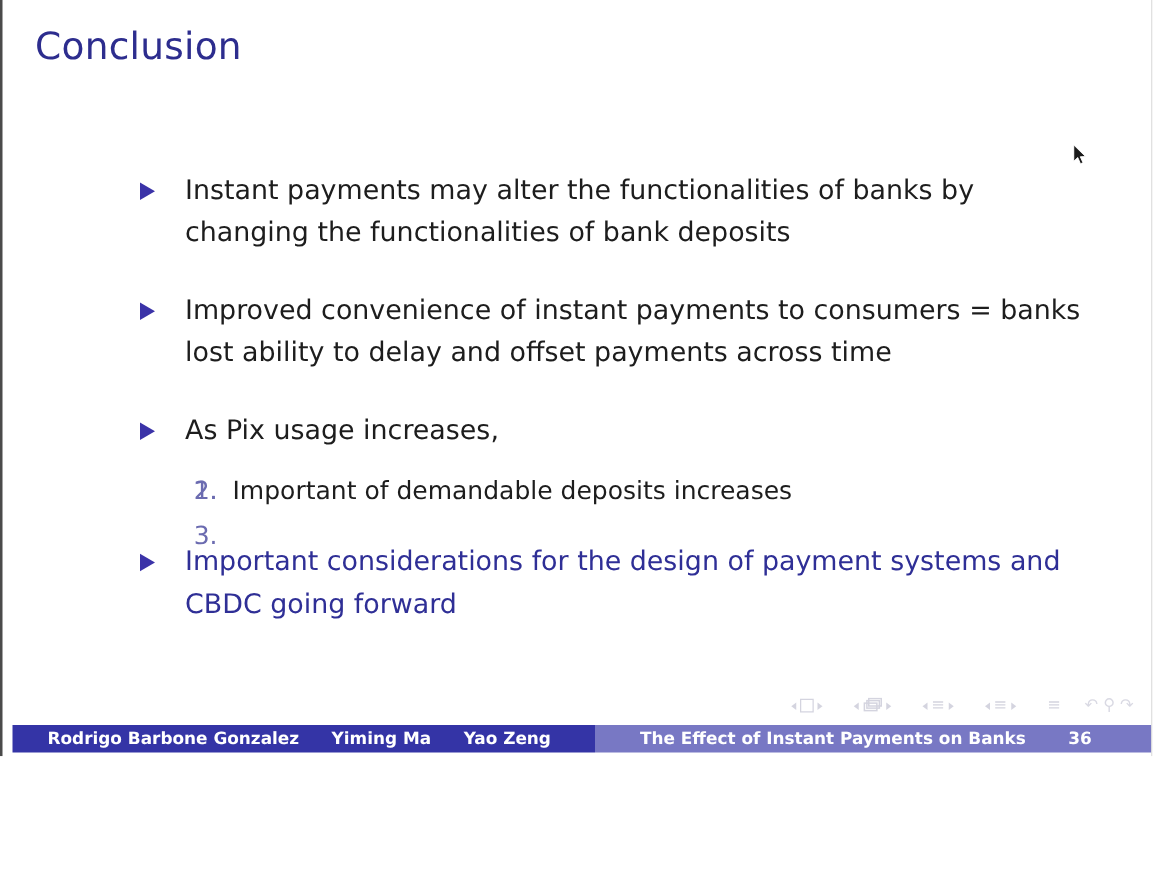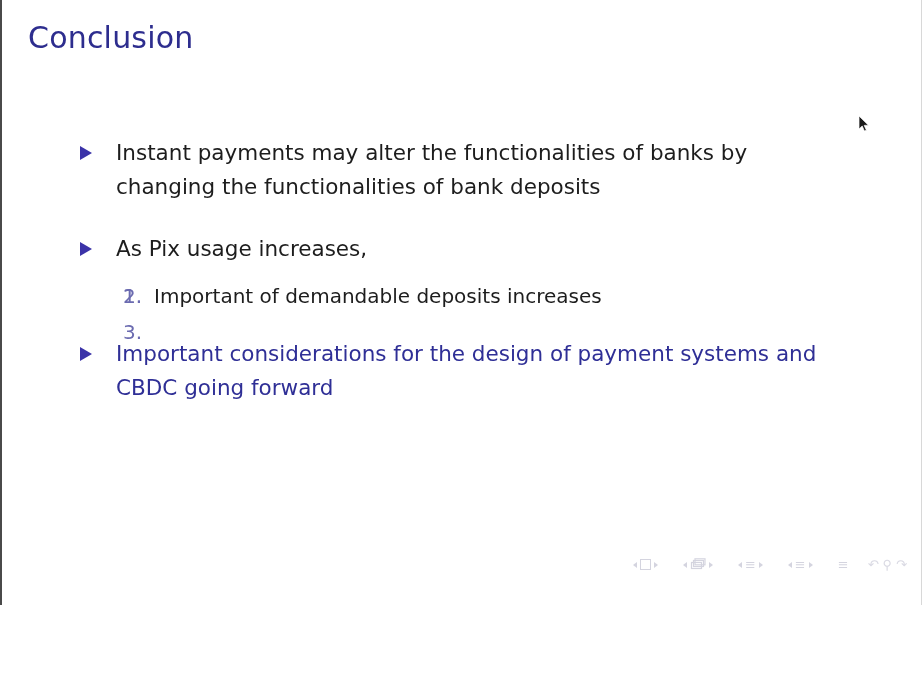--- a/index.html
+++ b/index.html
@@ -29,21 +29,21 @@
     font-size: 30px;
     color: #2d2d8e;
     font-family: "DejaVu Sans", sans-serif;
     letter-spacing: 0.2px;
     white-space: nowrap;
   }
 
   
   .body {
     position: absolute;
-    left: 76px;
+    left: 108px;
     top: 136px;
     width: 760px;
   }
 
   .bullet {
     position: relative;
     padding-left: 38px;
     margin-bottom: 23px;
     font-size: 21.5px;
     line-height: 34px;
@@ -187,20 +187,24 @@
 
   <div class="slide-title">Conclusion</div>
 
   <div class="body">
 
     <div class="bullet spaced">
       <span class="tri"></span>
       <span class="bullet-text">Instant payments may alter the functionalities of banks by changing the functionalities of bank deposits</span>
     </div>
 
+    <div class="bullet spaced">
+      <span class="tri"></span>
+      <span class="bullet-text">Improved convenience of instant payments to consumers = banks lost ability to delay and offset payments across time</span>
+    </div>
 
     <div class="bullet tight">
       <span class="tri"></span>
       <span class="bullet-text">As Pix usage increases,</span>
 
       <ol class="enum">
         <li>
           <span class="num">1.</span>
         </li>
         <li>
@@ -263,20 +267,31 @@
     <span class="nav-stack">≡</span>
 
     <div class="nav-tools">
       <span>↶</span>
       <span>⚲</span>
       <span>↷</span>
     </div>
 
   </div>
 
+  <div class="footer">
+    <div class="footer-left">
+      <span>Rodrigo Barbone Gonzalez</span>
+      <span>Yiming Ma</span>
+      <span>Yao Zeng</span>
+    </div>
+    <div class="footer-right">
+      <span>The Effect of Instant Payments on Banks</span>
+      <span>36</span>
+    </div>
+  </div>
 
   <div class="cursor">
     <svg width="12" height="18" viewBox="0 0 12 18" aria-hidden="true">
       <polygon points="0,0 0,13 3.2,10 5.4,15 7.4,14.2 5.2,9.4 9.4,9.2" fill="#1a1a1a" stroke="#ffffff" stroke-width="0.7"></polygon>
     </svg>
   </div>
 
 </div>
 
 </body></html>

